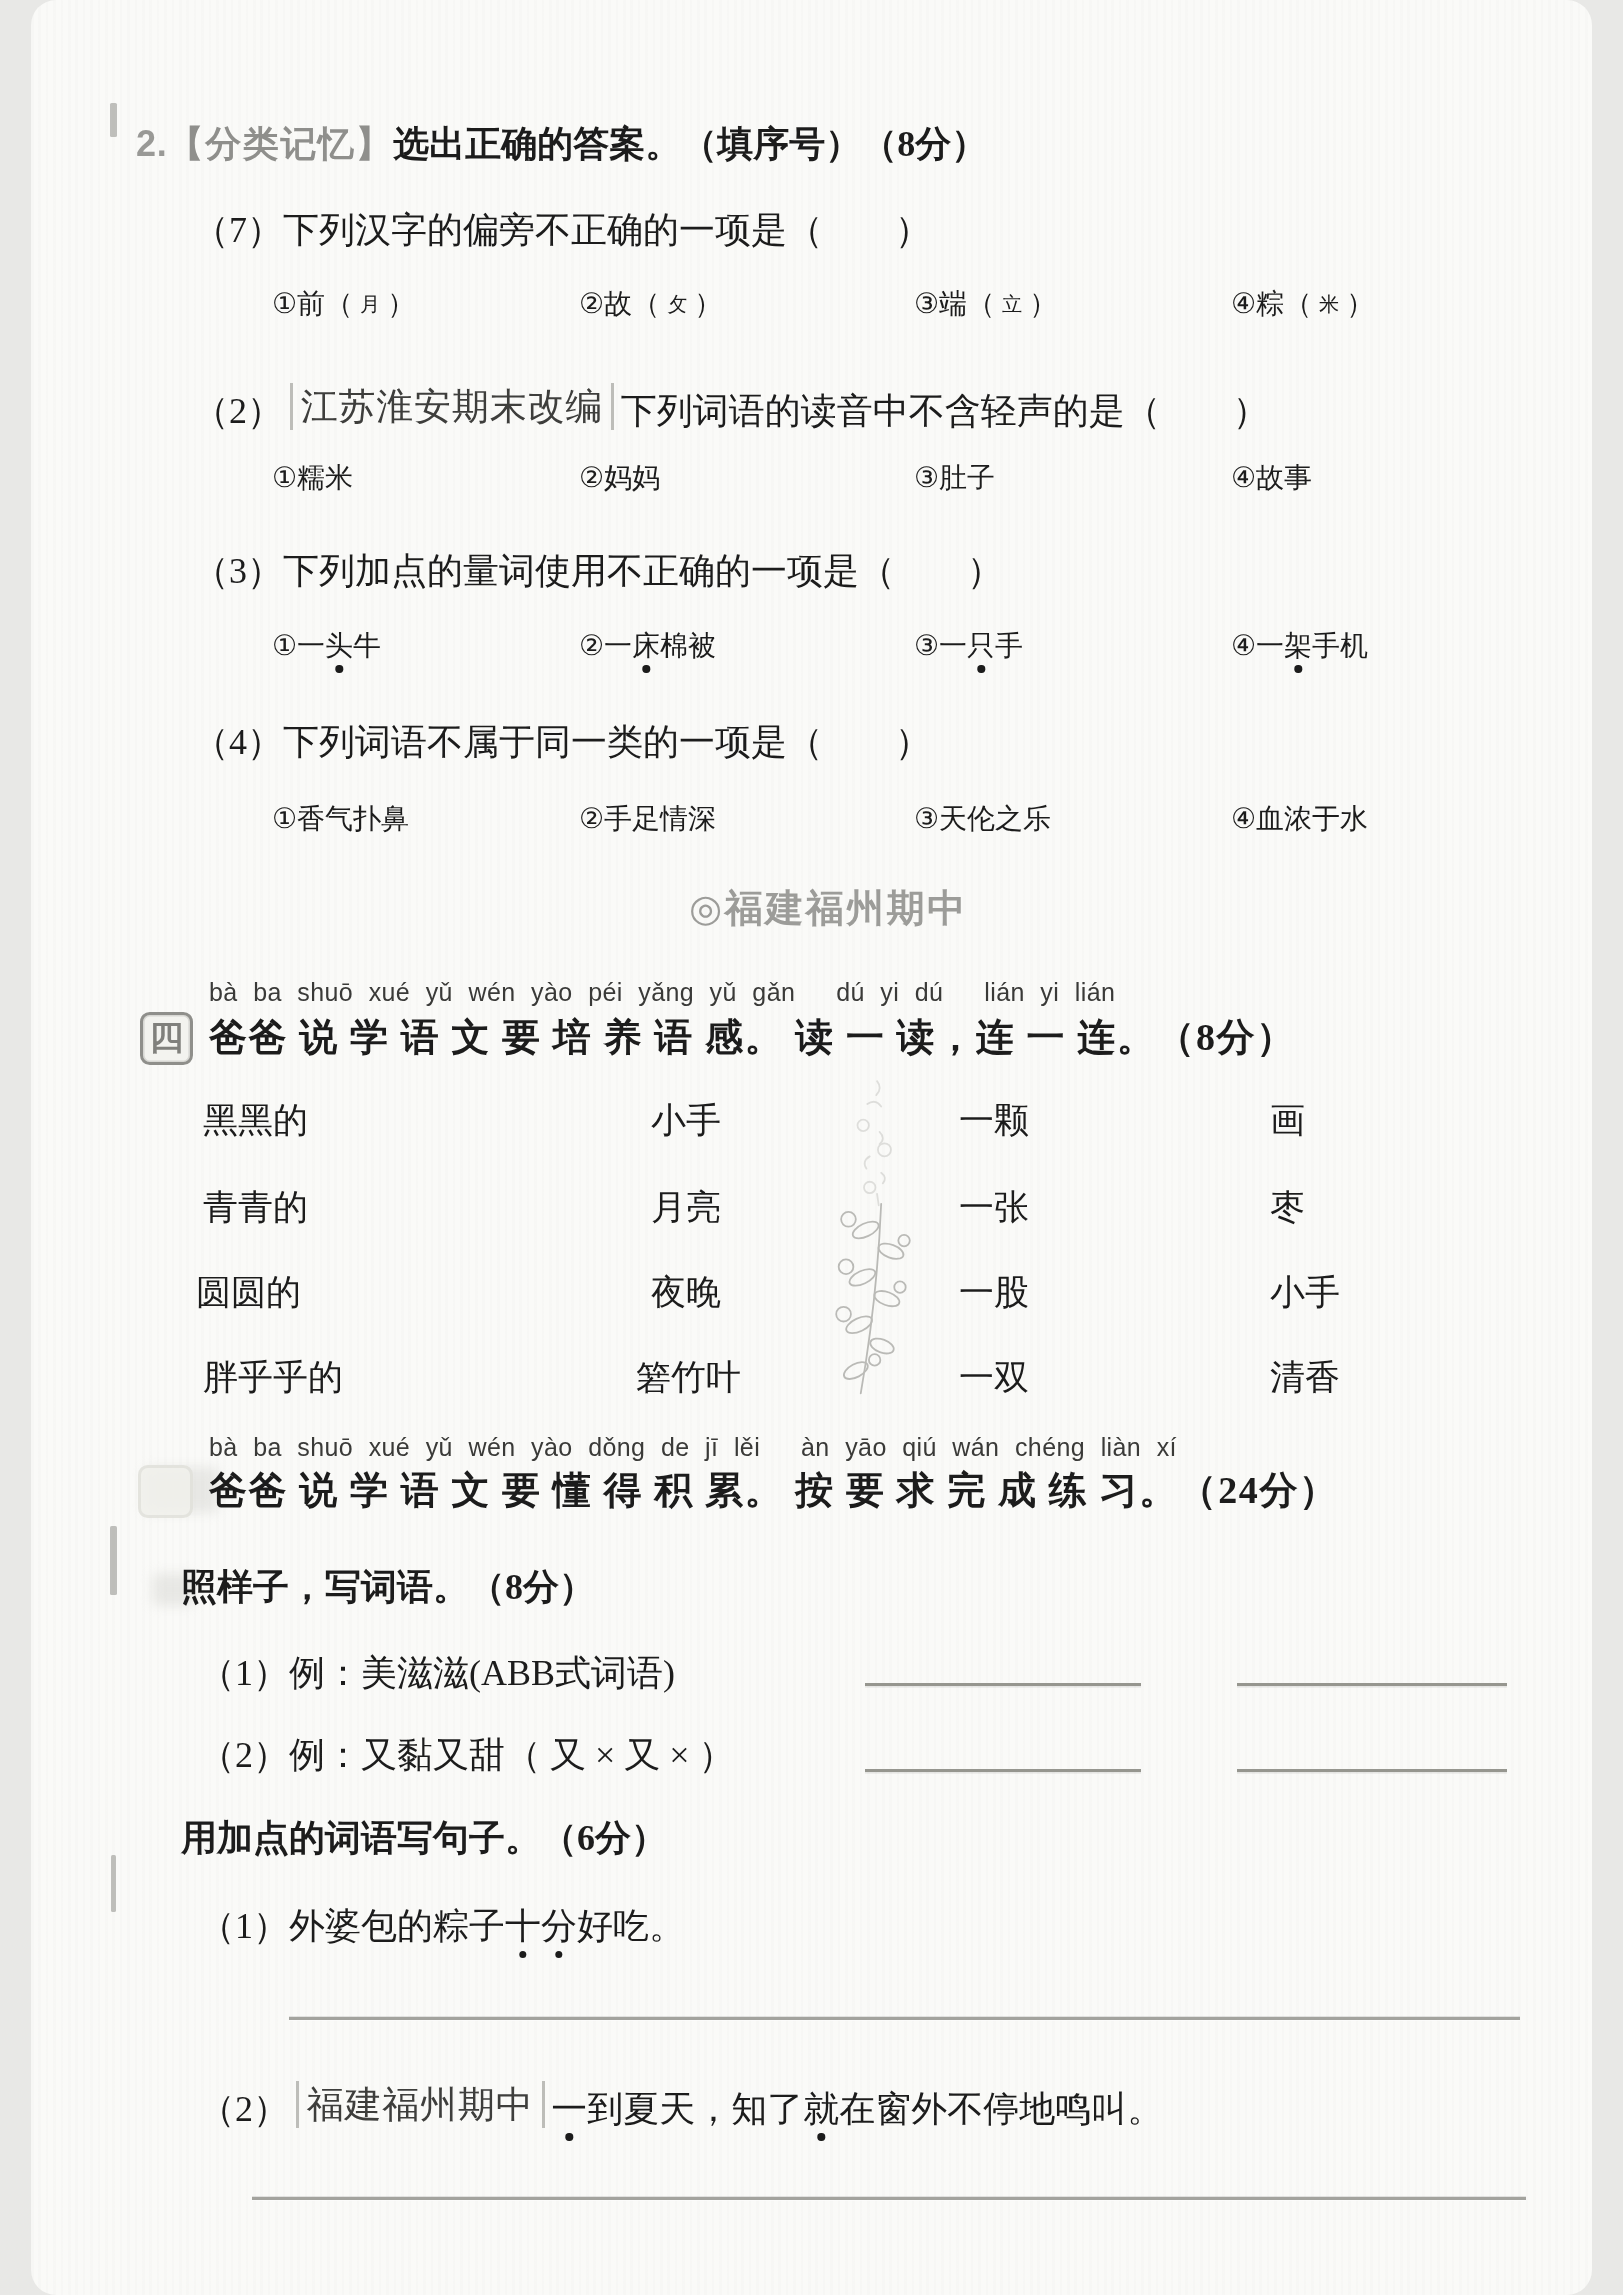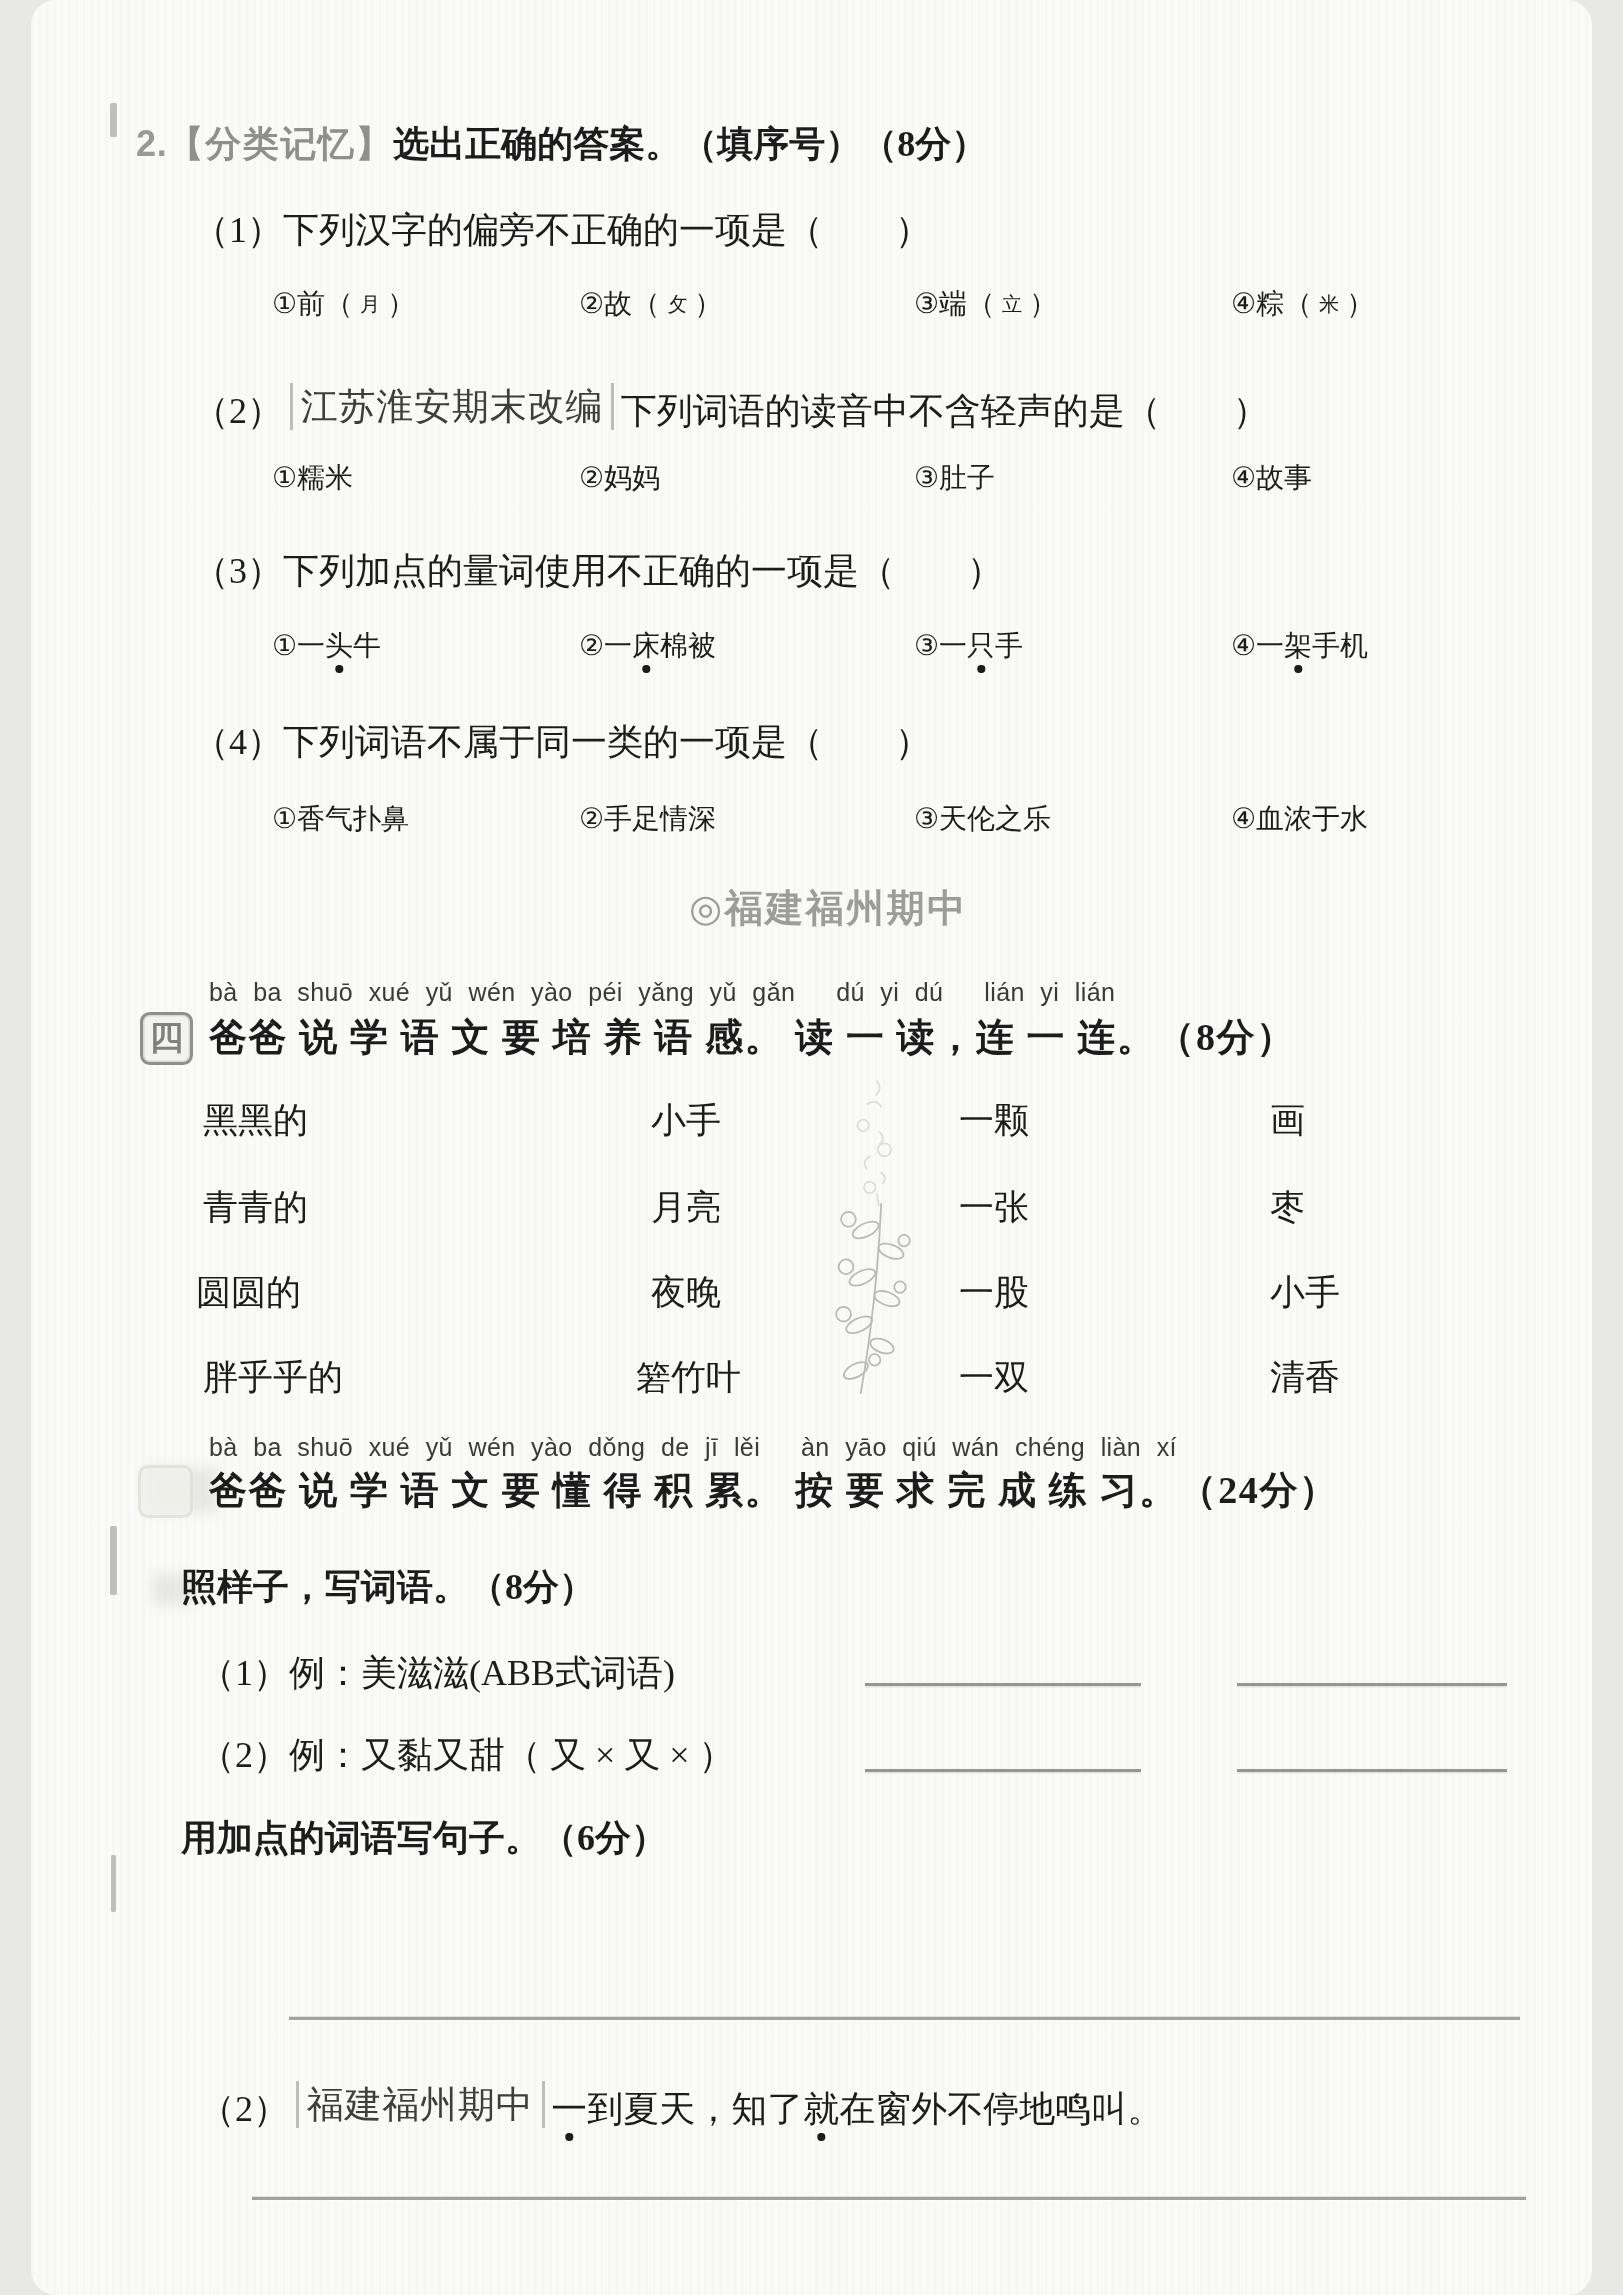--- a/index.html
+++ b/index.html
@@ -67,21 +67,21 @@
 <div class="page">
 
   <div class="edge-mark" style="left:79px;top:103px;width:7.4px;height:34px;"></div>
   <div class="edge-mark" style="left:79px;top:1526px;width:6.5px;height:69px;"></div>
   <div class="edge-mark" style="left:80px;top:1855px;width:4.9px;height:57px;"></div>
 
   <div class="abs body-line" style="left:105px;top:123px;">
     <span class="gray-num">2.</span><span class="gray-bracket">【分类记忆】</span><span class="bold">选出正确的答案。（填序号）（8分）</span>
   </div>
 
-  <div class="abs body-line" style="left:162px;top:209px;">（1）下列汉字的偏旁不正确的一项是（　　）</div>
+  <div class="abs body-line" style="left:162px;top:209px;">（7）下列汉字的偏旁不正确的一项是（　　）</div>
   <div>
     <span class="opt" style="left:241px;top:288px;"><span>①前（ </span><span class="small-char">月</span><span> ）</span></span>
     <span class="opt" style="left:548px;top:288px;"><span>②故（ </span><span class="small-char">攵</span><span> ）</span></span>
     <span class="opt" style="left:883px;top:288px;"><span>③端（ </span><span class="small-char">立</span><span> ）</span></span>
     <span class="opt" style="left:1200px;top:288px;"><span>④粽（ </span><span class="small-char">米</span><span> ）</span></span>
   </div>
 
   <div class="abs body-line" style="left:162px;top:383px;">
     <span>（2）</span><span class="source-tag">江苏淮安期末改编</span><span>下列词语的读音中不含轻声的是（　　）</span>
   </div>
@@ -176,20 +176,21 @@
   <div class="abs body-line" style="left:168px;top:1652px;">（1）例：美滋滋(ABB式词语)</div>
   <div class="blank" style="left:834px;top:1683px;width:276px;"></div>
   <div class="blank" style="left:1206px;top:1683px;width:270px;"></div>
 
   <div class="abs body-line" style="left:168px;top:1734px;">（2）例：又黏又甜（ 又 × 又 × ）</div>
   <div class="blank" style="left:834px;top:1769px;width:276px;"></div>
   <div class="blank" style="left:1206px;top:1769px;width:270px;"></div>
 
   <div class="abs body-line bold" style="left:150px;top:1817px;">用加点的词语写句子。（6分）</div>
 
+  <div class="abs body-line" style="left:168px;top:1905px;"><span>（1）外婆包的粽子</span><span class="dot-char">十</span><span class="dot-char">分</span><span>好吃。</span></div>
   <div class="answer-line" style="left:258px;top:2017px;width:1231px;"></div>
 
   <div class="abs body-line" style="left:168px;top:2081px;">
     <span>（2）</span><span class="source-tag">福建福州期中</span><span><span class="dot-char">一</span><span>到夏天，知了</span><span class="dot-char">就</span><span>在窗外不停地鸣叫。</span></span>
   </div>
   <div class="answer-line" style="left:221px;top:2197px;width:1274px;"></div>
 
 </div>
 
 

